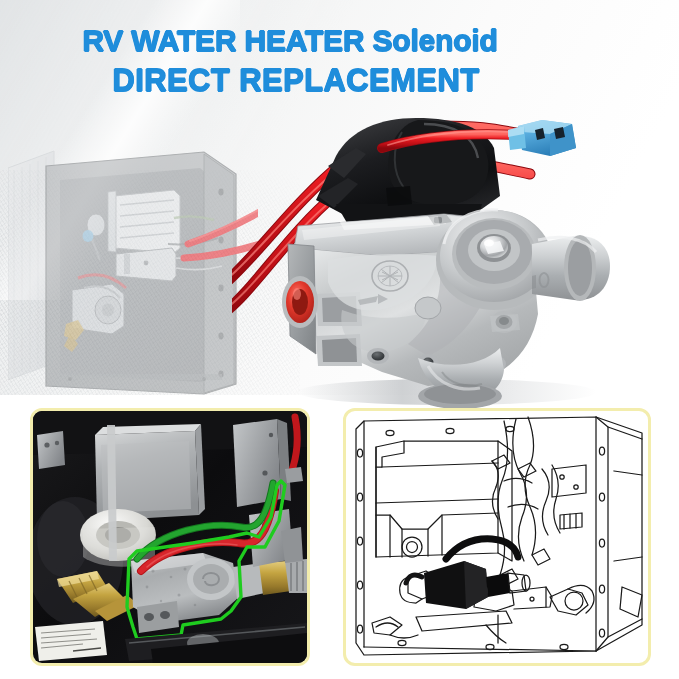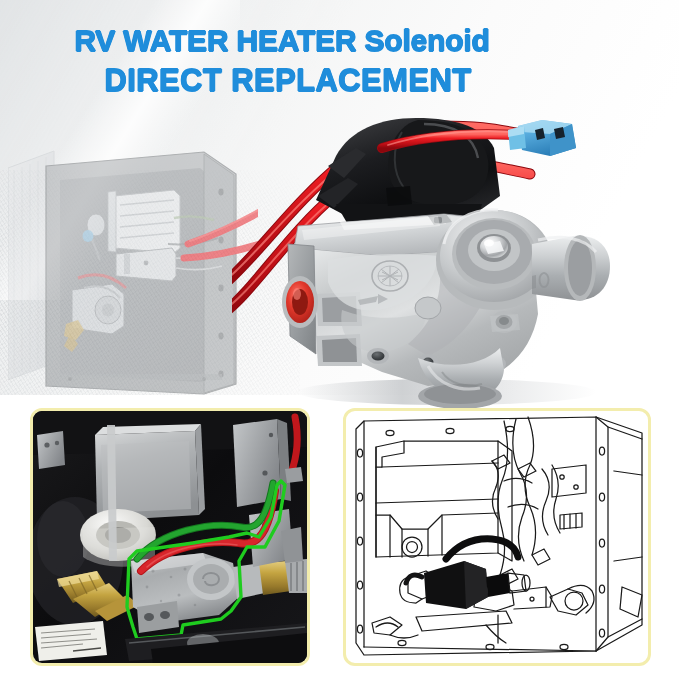--- a/index.html
+++ b/index.html
@@ -62,21 +62,21 @@
   .bg-bottom-white {
     position: absolute;
     left: 0; top: 395px;
     width: 679px; height: 284px;
     background: #ffffff;
   }
 
   
   .title-block {
     position: absolute;
-    left: 8px; top: 26px;
+    left: 16px; top: 26px;
     width: 548px;
     text-align: center;
     z-index: 40;
     line-height: 1.0;
   }
   .title-line1, .title-line2 {
     color: #1f8ddb;
     font-weight: 700;
     letter-spacing: -0.2px;
     white-space: nowrap;

